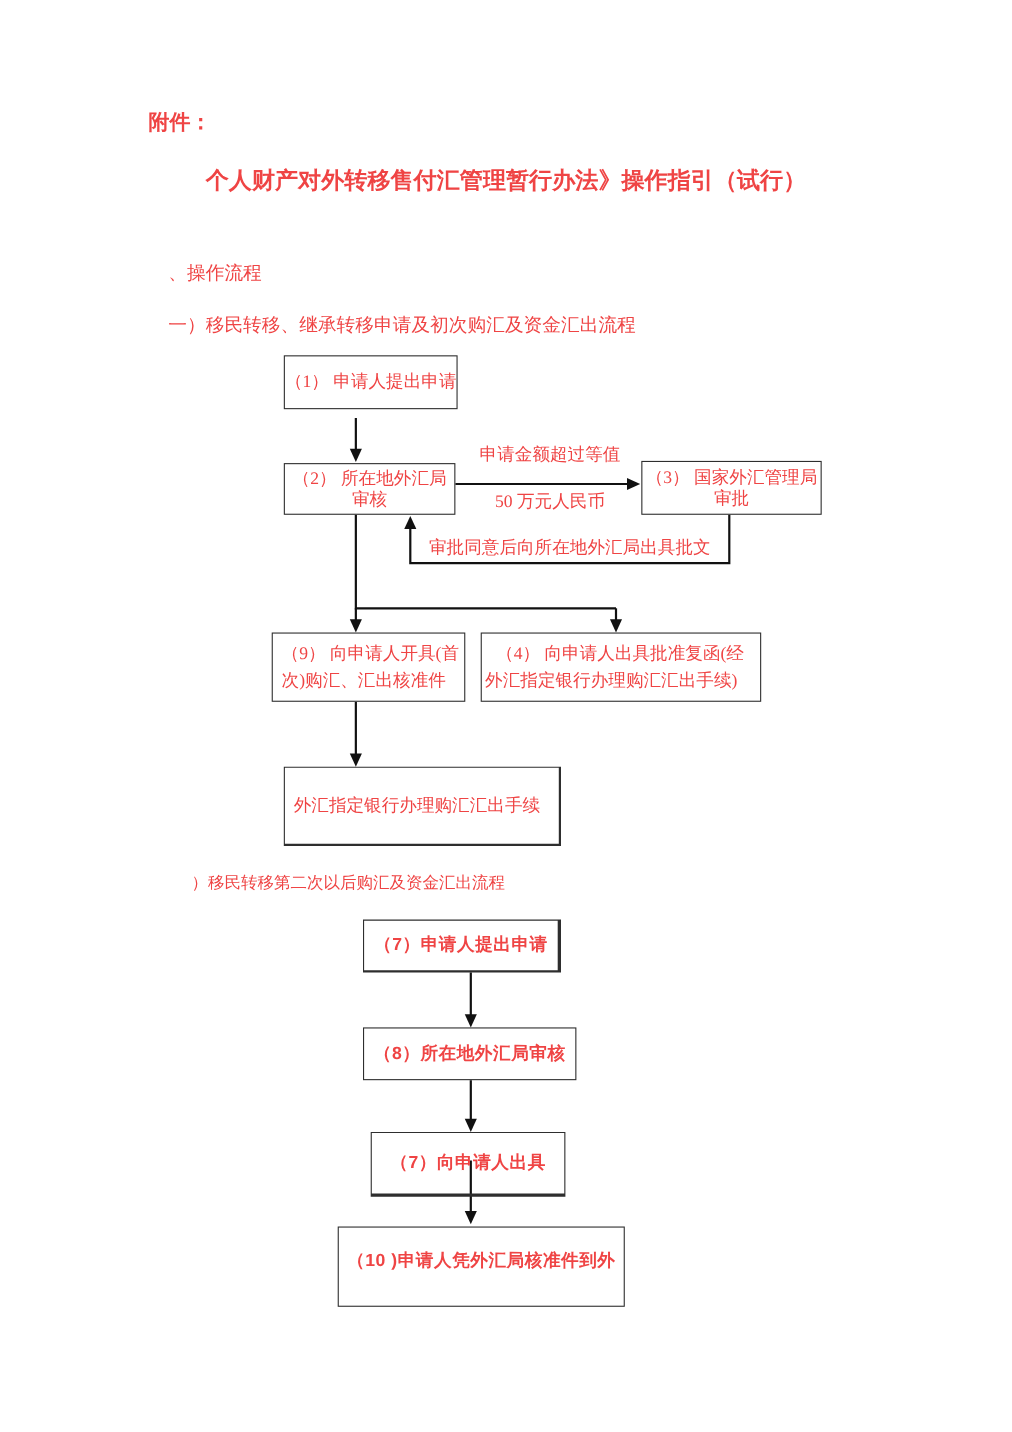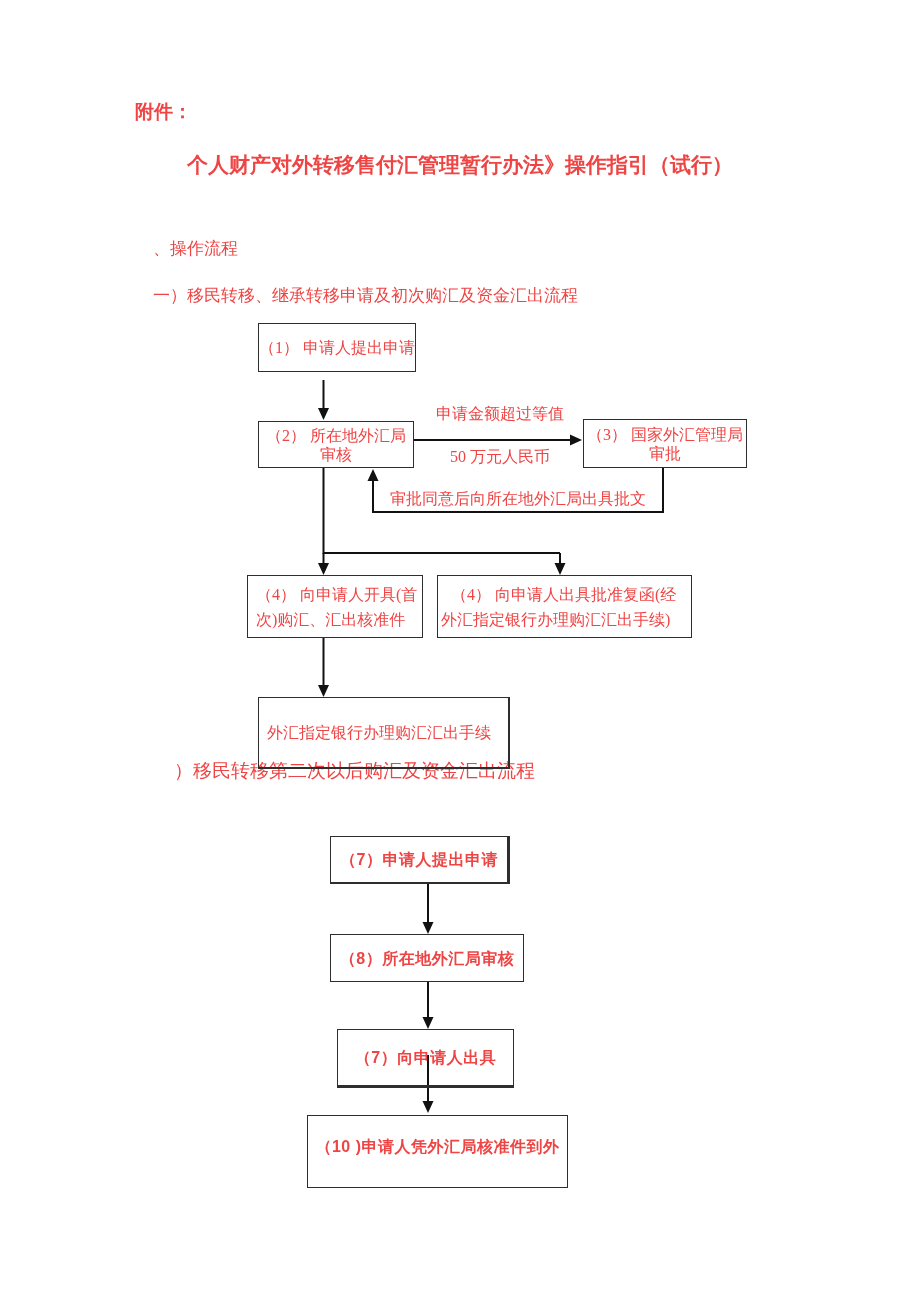--- a/index.html
+++ b/index.html
@@ -20,21 +20,21 @@
     font-weight:bold;font-size:19px;line-height:23px;
   }
   .doc-title{
     left:0;top:151px;width:920px;
     text-align:center;
     font-family:"Liberation Sans", sans-serif;
     font-weight:bold;font-size:21px;line-height:27px;
   }
   .h-flow{left:153px;top:238px;font-size:17px;line-height:22px;}
   .h-flow1{left:153px;top:285px;font-size:17px;line-height:22px;}
-  .h-flow2{left:174px;top:760px;font-size:19px;line-height:22px;}
+  .h-flow2{left:174px;top:792px;font-size:15px;line-height:22px;}
 
   
   svg.connectors{position:absolute;left:0;top:0;width:920px;height:1302px;z-index:1;}
   svg.connectors line, svg.connectors polyline{stroke:#111111;stroke-width:2;fill:none;}
   svg.connectors polygon{fill:#111111;stroke:none;}
 
   
   .fbox{
     position:absolute;z-index:2;
     box-sizing:border-box;
@@ -139,21 +139,21 @@
   <div class="fbox serif-box center b3">
     <span class="ln">（3） 国家外汇管理局</span>
     <span class="ln">审批</span>
   </div>
 
   <div class="lbl lbl-amount1">申请金额超过等值</div>
   <div class="lbl lbl-amount2">50 万元人民币</div>
   <div class="lbl lbl-approval">审批同意后向所在地外汇局出具批文</div>
 
   <div class="fbox serif-box b5">
-    <span class="ln">（4） 向申请人开具(首</span>
+    <span class="ln">（9） 向申请人开具(首</span>
     <span class="ln">次)购汇、汇出核准件</span>
   </div>
 
   <div class="fbox serif-box b4">
     <span class="ln ln1">（4） 向申请人出具批准复函(经</span>
     <span class="ln ln2">外汇指定银行办理购汇汇出手续)</span>
   </div>
 
   <div class="fbox serif-box b6">
     <span class="ln">外汇指定银行办理购汇汇出手续</span>

